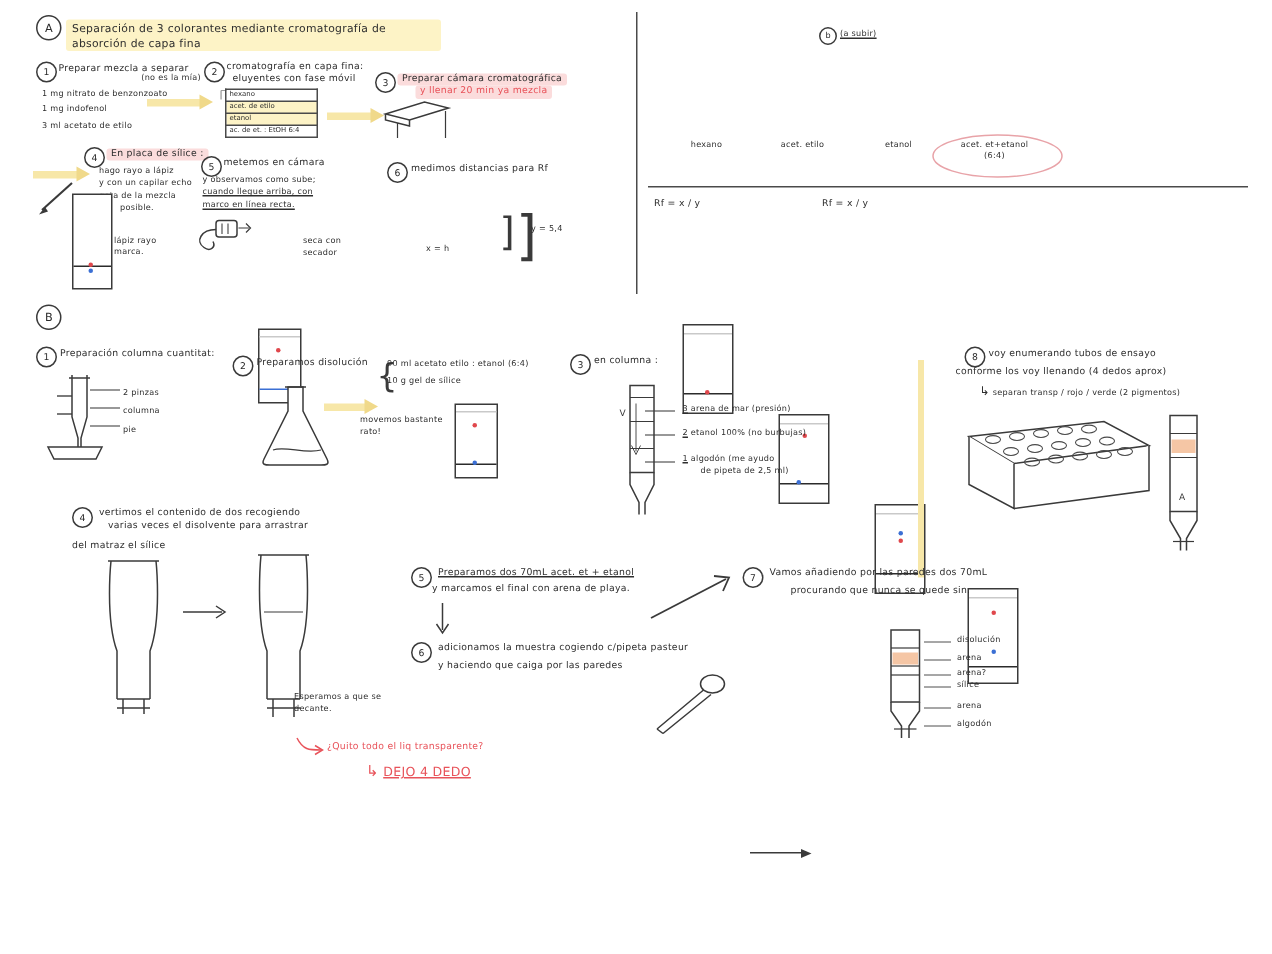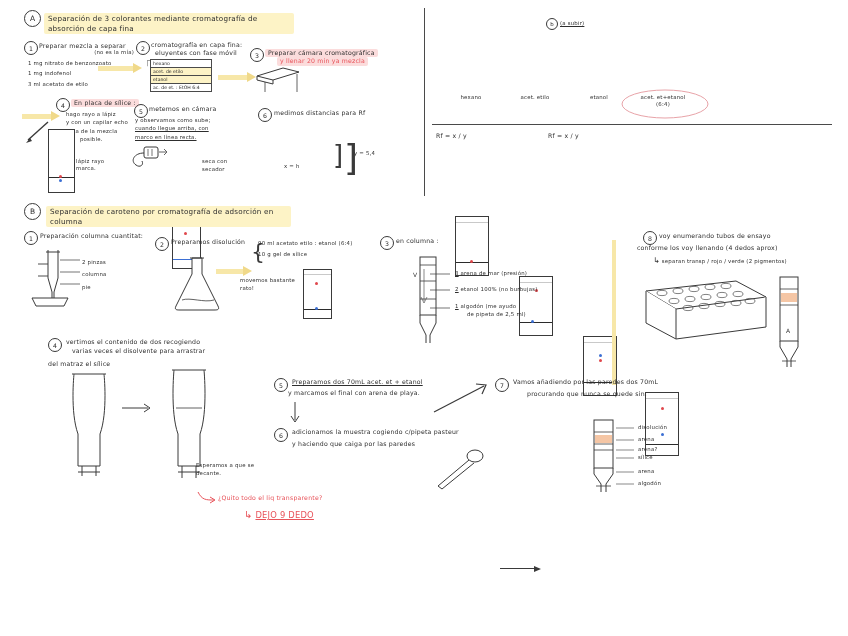--- a/index.html
+++ b/index.html
@@ -251,23 +251,20 @@
     <span>Rf = x / y</span>
   </div>
   <div class="abs arrow-k" style="left:500px;top:140px;width:34px;"></div>
   <div class="abs hw sm" style="left:548px;top:132px;">
     <span>Rf = x / y</span>
   </div>
 
   <div class="abs" style="left:24px;top:203px;">
     <div class="circ">B</div>
   </div>
-  <div class="abs hw" style="left:46px;top:206px;width:245px;">
-    <span class="hl">Separación de caroteno por cromatografía de adsorción en columna</span>
-  </div>
 
   <div class="abs" style="left:24px;top:231px;">
     <div class="stepnum">1</div>
   </div>
   <div class="abs hw sm" style="left:40px;top:232px;width:120px;">
     <span>Preparación columna cuantitat:</span>
   </div>
 
   <svg class="abs" style="left:28px;top:248px;" width="48" height="60">
     <path d="M20,2 L20,30 L24,44 L24,54 M30,2 L30,30 L26,44 L26,54" fill="none" stroke="#3a3a3a" stroke-width="1"></path>
@@ -501,16 +498,16 @@
 
   <svg class="abs" style="left:196px;top:490px;" width="22" height="14">
     <path d="M2,2 C6,10 10,10 18,10" fill="none" stroke="#e8535a" stroke-width="1"></path>
     <path d="M14,7 L19,10 L14,13" fill="none" stroke="#e8535a" stroke-width="1"></path>
   </svg>
   <div class="abs hw sm redink" style="left:218px;top:494px;">
     <span>¿Quito todo el liq transparente?</span>
   </div>
   <div class="abs hw lg redink" style="left:244px;top:508px;">
     <span style="font-size:10px;">↳</span>
-    <span class="ul">DEJO 9 DEDO</span>
+    <span class="ul">DEJO 4 DEDO</span>
   </div>
 
 </div>
 
 </body></html>

